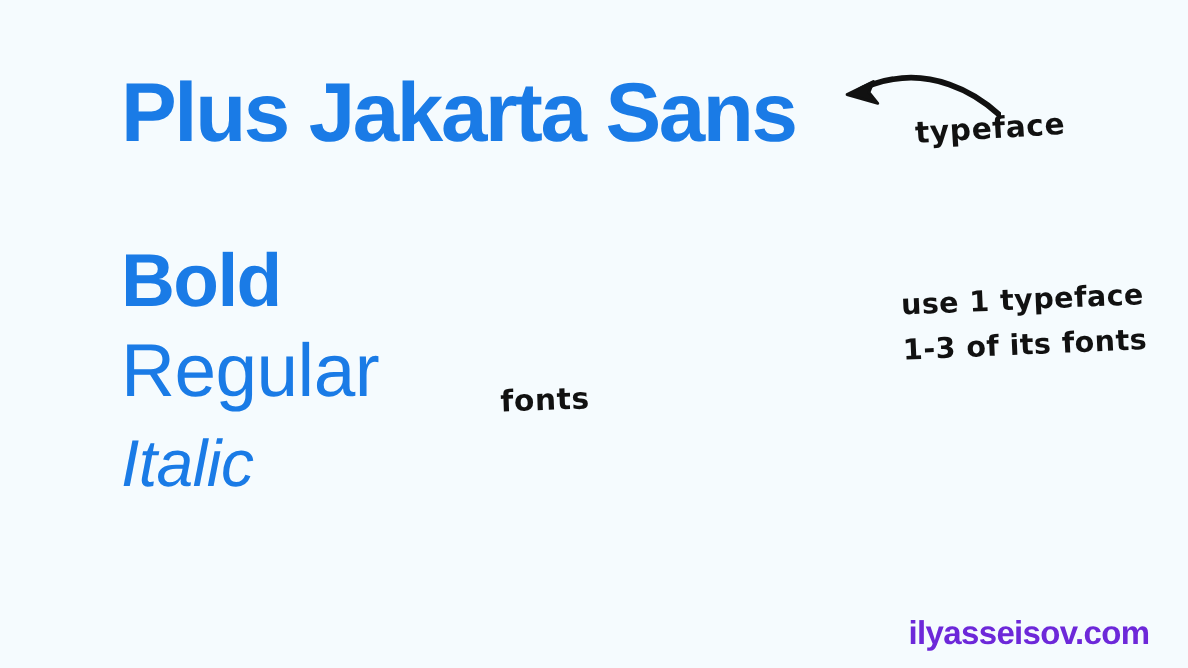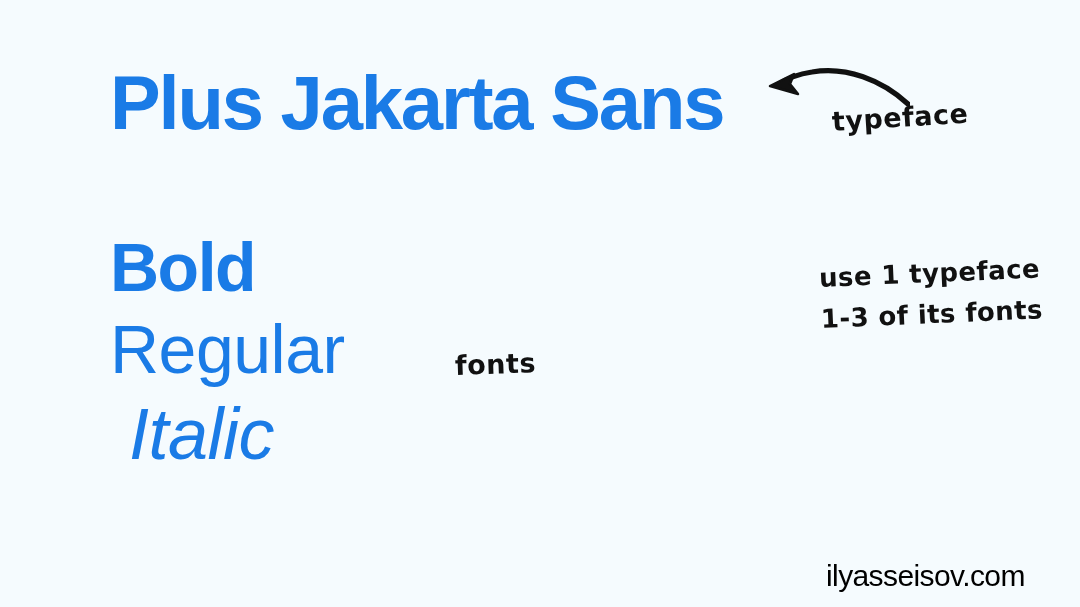--- a/index.html
+++ b/index.html
@@ -31,21 +31,21 @@
     line-height: 90px;
     letter-spacing: -2.2px;
     color: #1a7be6;
     white-space: nowrap;
   }
 
   
   .samples {
     position: absolute;
     left: 110px;
-    top: 228px;
+    top: 216px;
   }
   .sample {
     font-family: "Liberation Sans", sans-serif;
     color: #1a7be6;
     white-space: nowrap;
     letter-spacing: -1.5px;
   }
   .sample-bold {
     font-weight: bold;
     font-size: 68px;
@@ -54,24 +54,23 @@
   .sample-regular {
     font-weight: normal;
     font-size: 68px;
     line-height: 86px;
     letter-spacing: -0.5px;
     text-align: right;
   }
   .sample-italic {
     font-weight: normal;
     font-style: italic;
-    font-size: 72px;
+    font-size: 60px;
     line-height: 84px;
     letter-spacing: -0.5px;
-    margin-left: 19px;
   }
 
   
   .handwritten {
     position: absolute;
     font-family: "DejaVu Sans", sans-serif;
     color: #111111;
     font-weight: bold;
     white-space: nowrap;
   }
@@ -112,22 +111,23 @@
   }
 
   
   .footer-site {
     position: absolute;
     left: 826px;
     top: 559px;
     font-family: "Liberation Sans", sans-serif;
     font-size: 30px;
     letter-spacing: -0.6px;
-    color: #000000;
+    color: #6d28d9;
     white-space: nowrap;
+    font-weight: bold;
   }
 </style>
 </head>
 <body>
 
 <div class="stage">
 
   <div class="typeface-title">Plus Jakarta Sans</div>
 
   <svg class="arrow-svg" viewBox="0 0 150 64">

